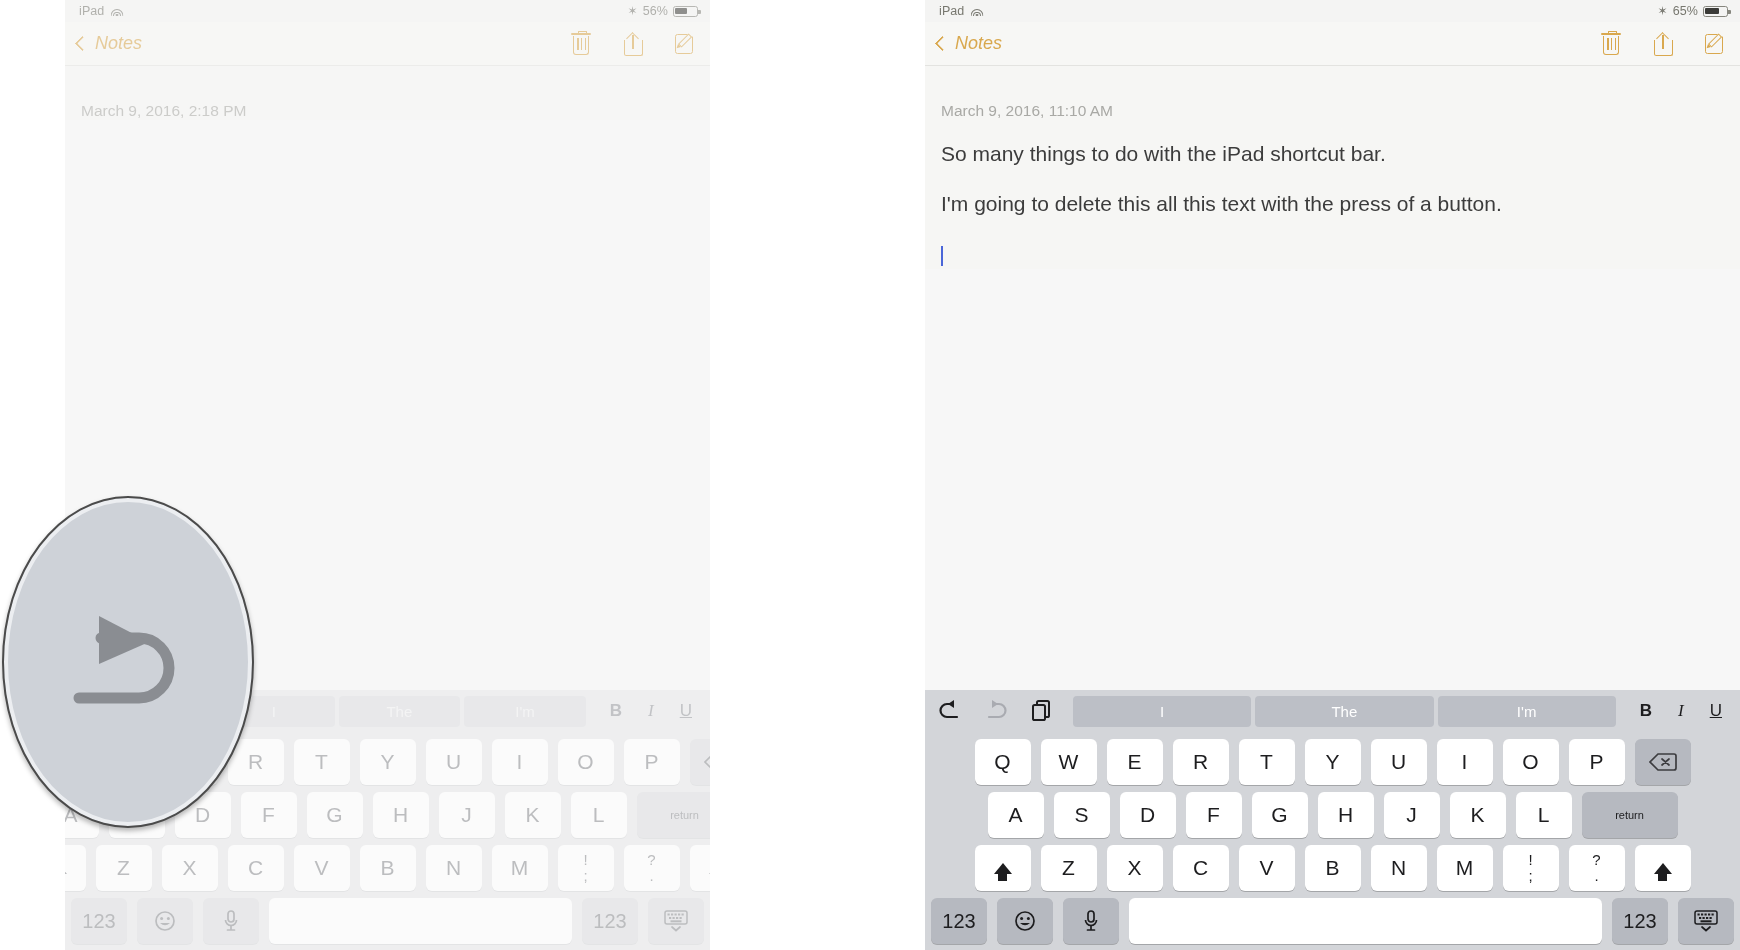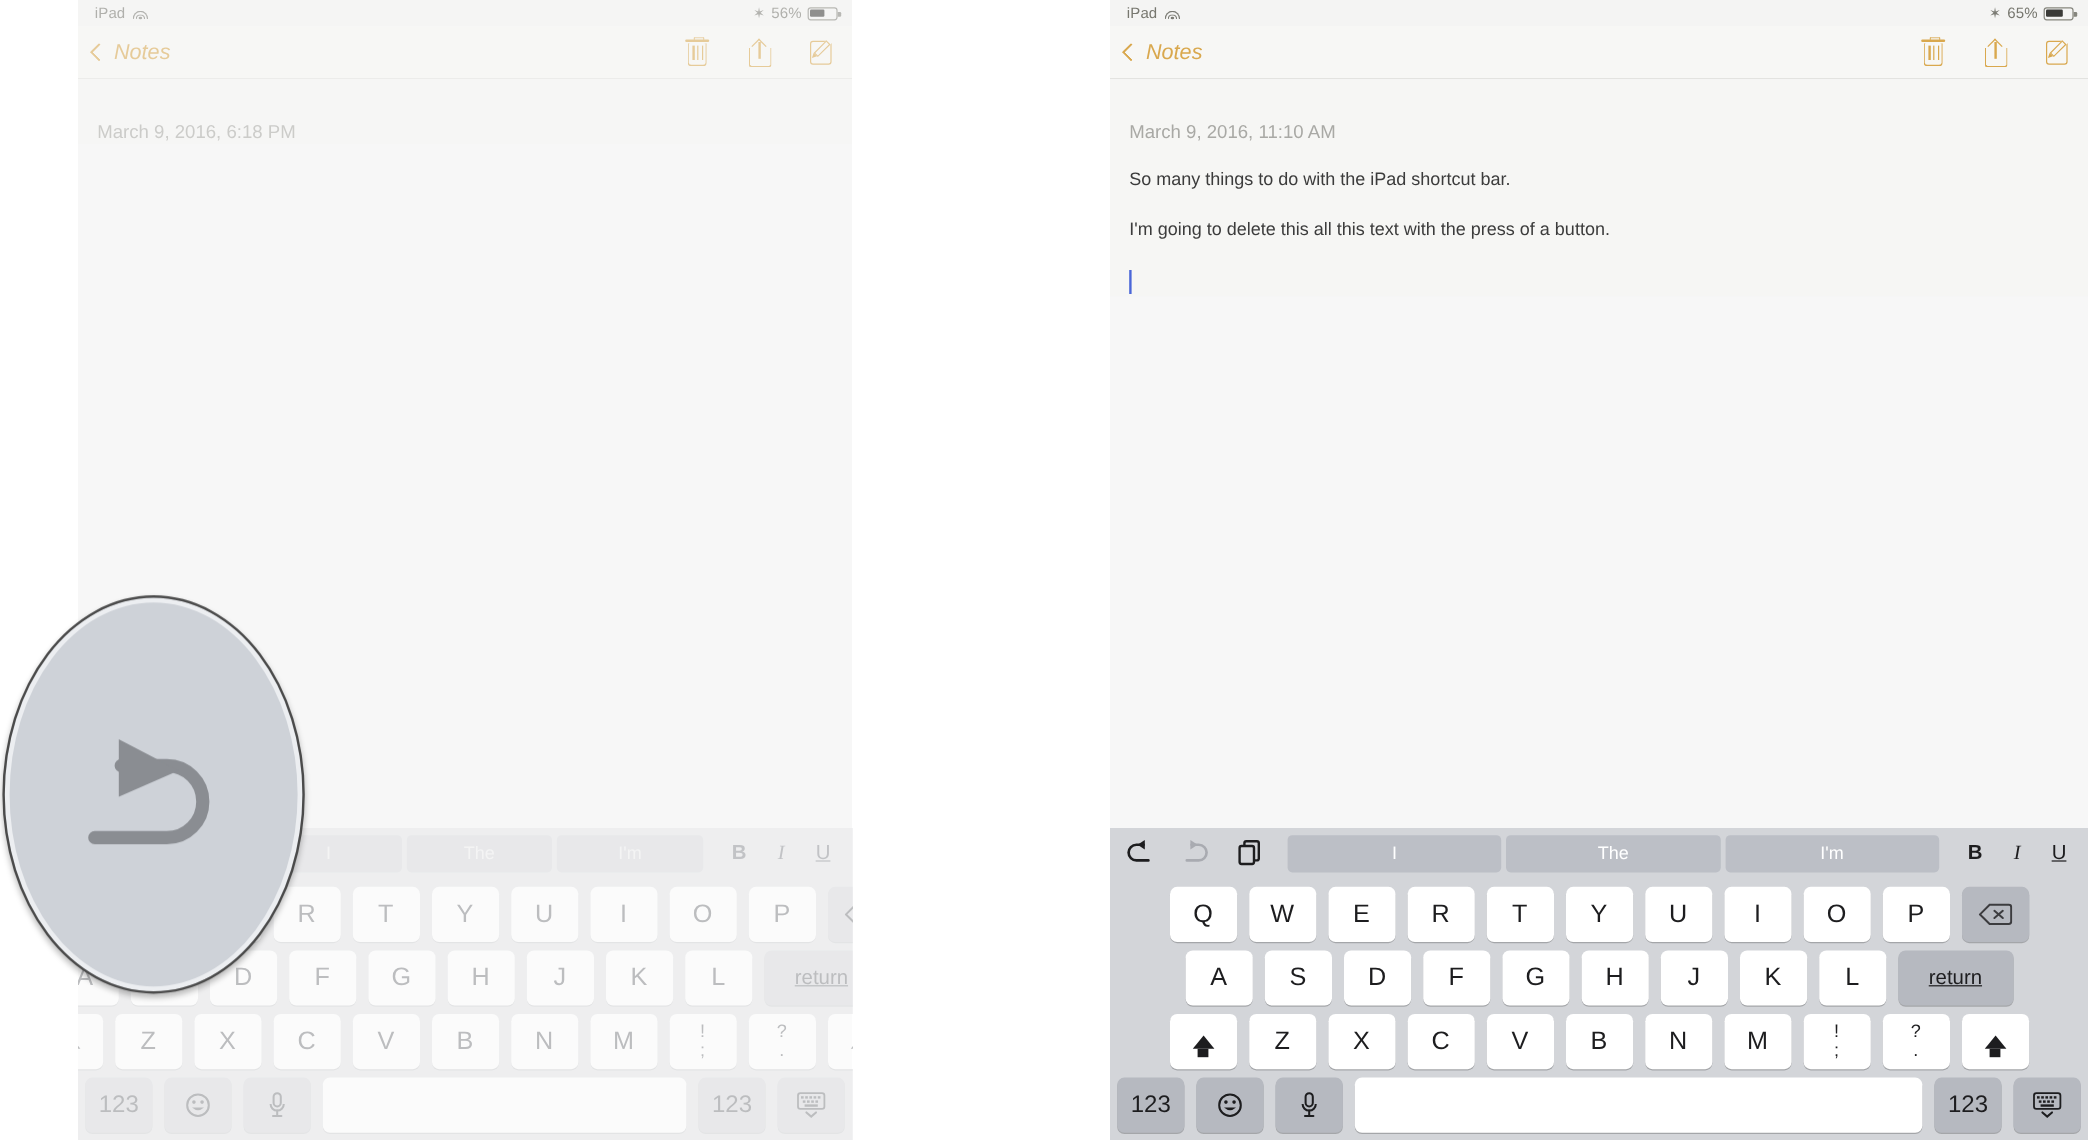--- a/index.html
+++ b/index.html
@@ -78,21 +78,21 @@
   .ico-compose .pen { position:absolute; top:-1px; left:9px; width:4.5px; height:20px; background:#f7f7f5;
      transform: rotate(45deg); }
   .ico-compose .pen::before { content:''; position:absolute; left:0; top:3px; width:4.5px; height:15px;
      border:1.6px solid #d9a84e; box-sizing:border-box; }
   .ico-compose .pen::after { content:''; position:absolute; left:0px; top:17.5px; border-left:2.2px solid transparent;
      border-right:2.2px solid transparent; border-top:4px solid #d9a84e; }
 
   
   .note-body { position: relative; background: #f6f6f4; padding: 36px 16px 0 16px; }
   .note-date { font-size: 15.5px; color: #a9a9a5; margin-bottom: 20px; }
-  .note-line { font-size: 15px; color: #3c3c3c; line-height: 1.35; margin-bottom: 22px; }
+  .note-line { font-size: 21px; color: #3c3c3c; line-height: 1.35; margin-bottom: 22px; }
   .caret { display:inline-block; width: 2px; height: 20px; background: #4a66d8; vertical-align: -4px; }
 
   
   .keyboard { position: absolute; left: 0; right: 0; bottom: 0; background: #d3d5d9; padding-bottom: 6px; }
   .panel.left .keyboard { background: #e7e8ea; }
 
   .shortcutbar { display:flex; align-items:center; height: 42px; padding: 0 12px; }
   .sc-icons { display:flex; align-items:center; gap: 20px; margin-right: 18px; }
   .sc-ico { width: 26px; height: 26px; position: relative; }
 
@@ -111,21 +111,21 @@
 
   .krow { display:flex; justify-content:center; gap: 10px; margin-top: 7px; padding: 0 6px; }
   .key {
     background: #ffffff; border-radius: 6px; height: 46px; min-width: 56px;
     display:flex; align-items:center; justify-content:center;
     font-size: 21px; color: #1d1d1f; box-shadow: 0 1px 0 rgba(0,0,0,.22);
   }
   .panel.left .key { color: #8d8f93; box-shadow: 0 1px 0 rgba(0,0,0,.08); }
   .key.dark { background: #b6b9c0; }
   .panel.left .key.dark { background: #dcdde0; }
-  .key.wide-return { min-width: 96px; font-size: 17px; text-decoration: underline; }
+  .key.wide-return { min-width: 96px; font-size: 11px; }
   .key.space { flex: 1; min-width: 0; }
   .key.num { font-size: 20px; }
   .key.shift, .key.emoji, .key.mic, .key.bksp, .key.dismiss { font-size: 18px; }
   .arrow-up { width:0;height:0;border-left:9px solid transparent;border-right:9px solid transparent;
     border-bottom:11px solid #1d1d1f; position:relative; }
   .arrow-up::after{content:'';position:absolute;left:-4.5px;top:11px;width:9px;height:7px;background:#1d1d1f;}
   .panel.left .arrow-up { border-bottom-color:#8d8f93; }
   .panel.left .arrow-up::after { background:#8d8f93; }
   .key.punct { flex-direction: column; font-size: 15px; line-height: 1.05; padding: 3px 0; }
   .key.punct span:last-child { color: inherit; }
@@ -187,21 +187,21 @@
               <i class="tip"></i>
           </span>
           <span class="ico ico-compose">
             <i class="sheet"></i>
               <i class="pen"></i>
           </span>
         </div>
       </div>
 
       <div class="note-body">
-        <div class="note-date">March 9, 2016, 6:18 PM</div>
+        <div class="note-date">March 9, 2016, 2:18 PM</div>
       </div>
 
       <div class="keyboard">
         <div class="shortcutbar">
           <div class="sc-icons">
             <span class="sc-ico">
               <svg class="arrow-u" viewBox="0 0 26 22">
                   <path d="M20 19 H10 a6.5 6.5 0 0 1 0-13 H16" fill="none" stroke="#97999e" stroke-width="2.2" stroke-linecap="round"></path>
                   <path d="M17 2 L11 6 L17 10 Z" fill="#97999e"></path>
                 </svg>

